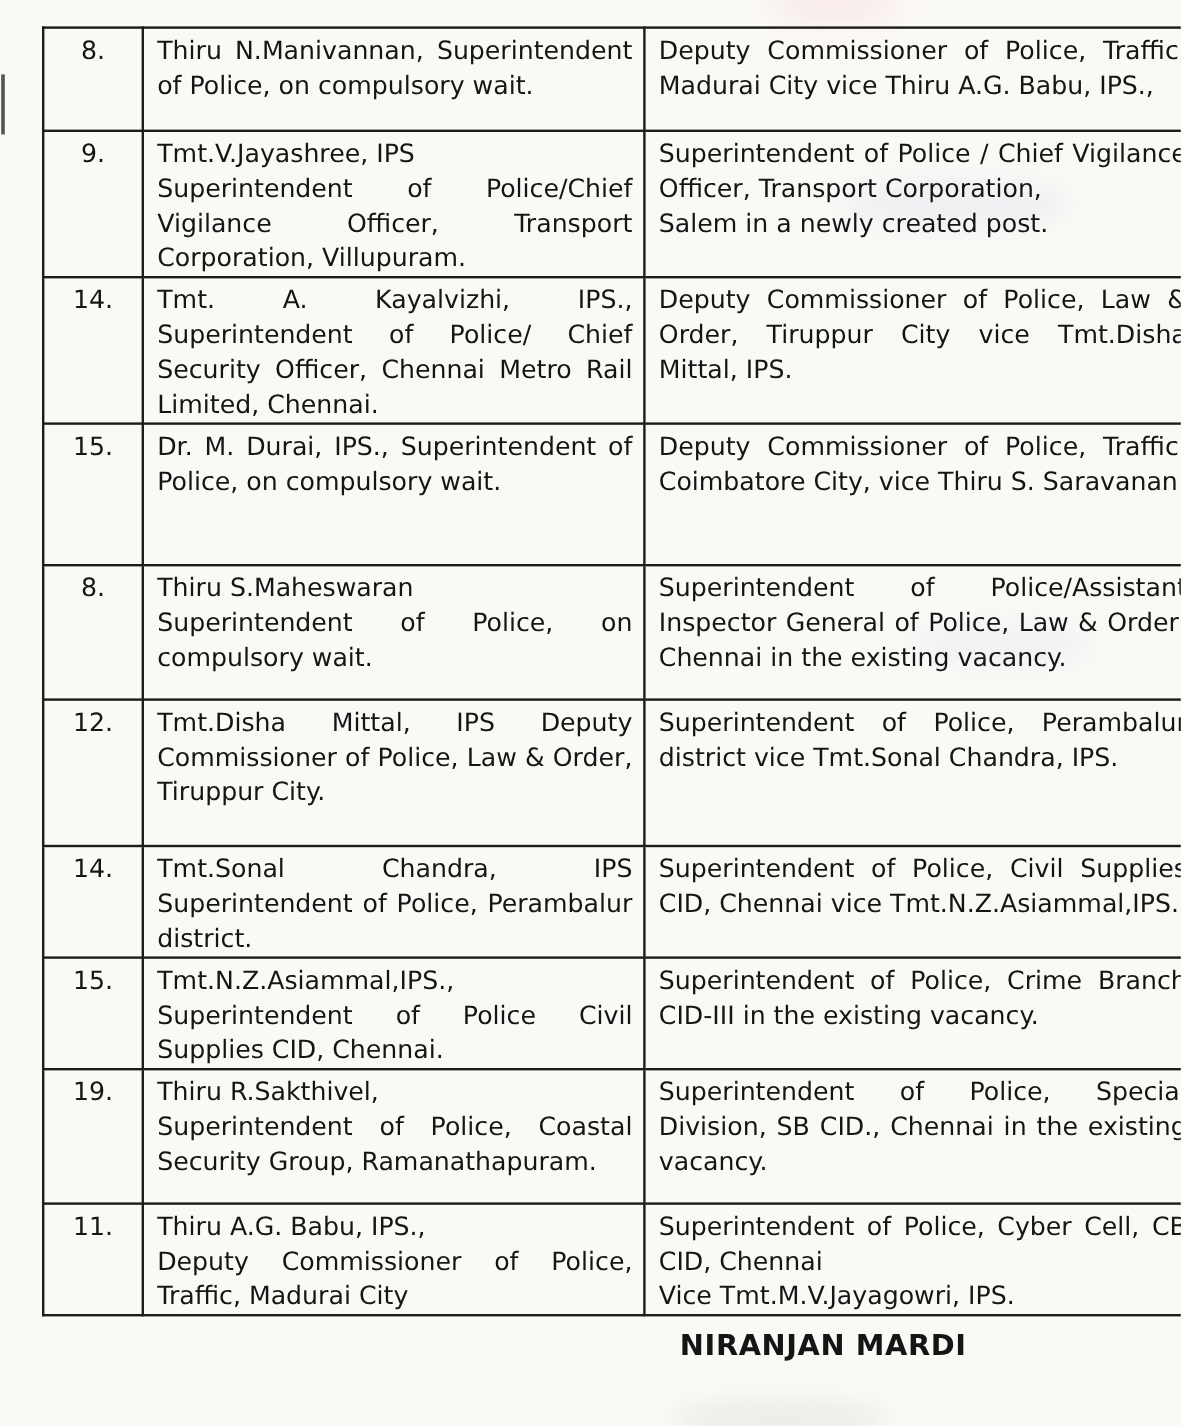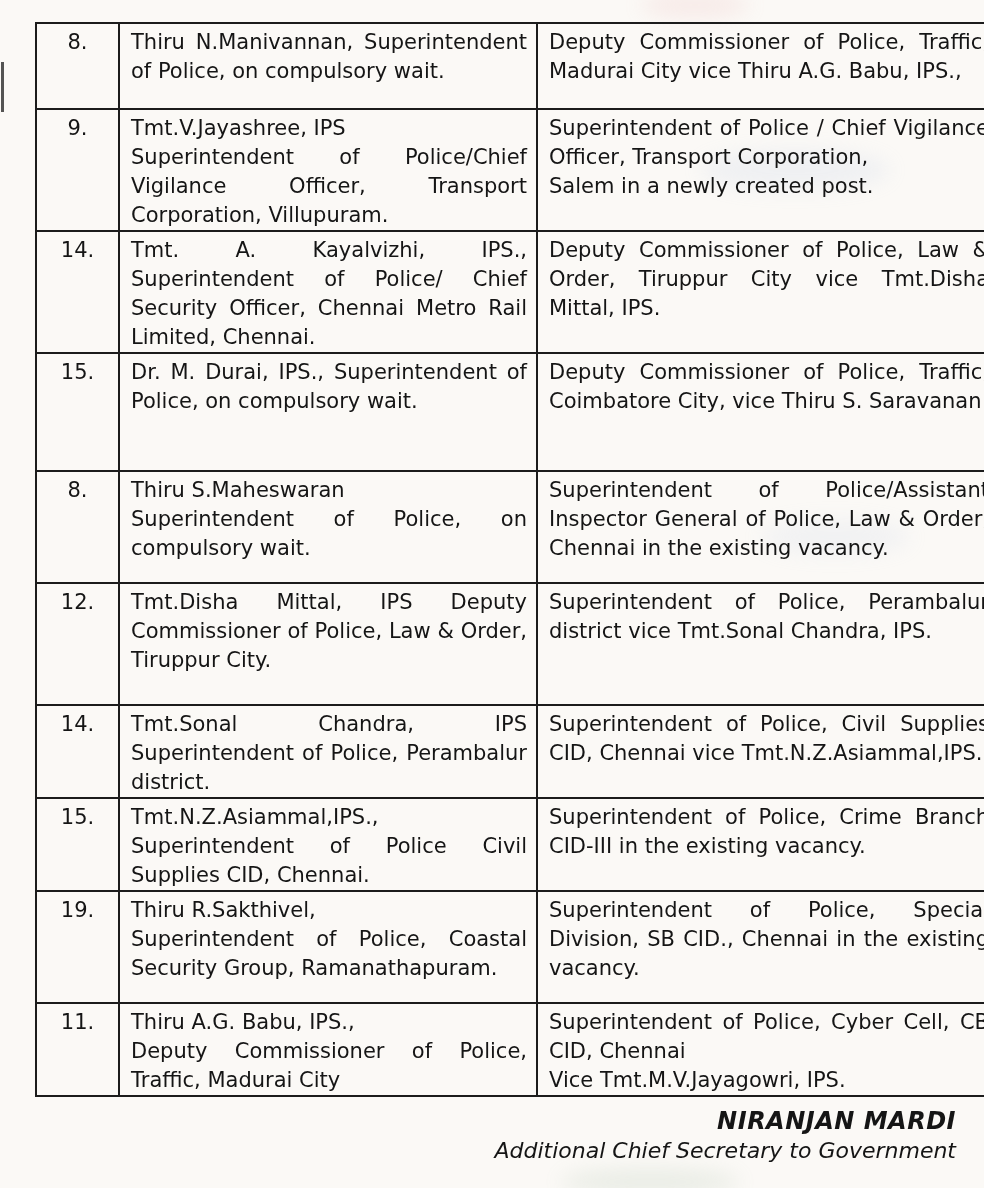--- a/index.html
+++ b/index.html
@@ -63,22 +63,21 @@
     padding: 4px 9px 0 11px;
     text-align: justify;
     white-space: pre-line;
   }
 
   .signature-block {
     position: absolute;
     top: 1106px;
     right: 28px;
     width: 540px;
-    text-align: right;
-    font-style: italic;
+    text-align: center;
   }
   .signature-name {
     font-weight: bold;
     font-size: 24px;
     letter-spacing: 0.5px;
     line-height: 30px;
   }
   .signature-title {
     font-size: 22px;
     line-height: 30px;
@@ -150,14 +149,13 @@
     <td class="cell-officer">Thiru A.G. Babu, IPS.,
 Deputy Commissioner of Police, Traffic, Madurai City</td>
     <td class="cell-posting">Superintendent of Police, Cyber Cell, CB CID, Chennai
 Vice Tmt.M.V.Jayagowri, IPS.</td>
   </tr>
     </tbody>
 </table>
 
 <div class="signature-block">
   <div class="signature-name">NIRANJAN MARDI</div>
-  <div class="signature-title">Additional Chief Secretary to Government</div>
 </div>
 
 </body></html>

